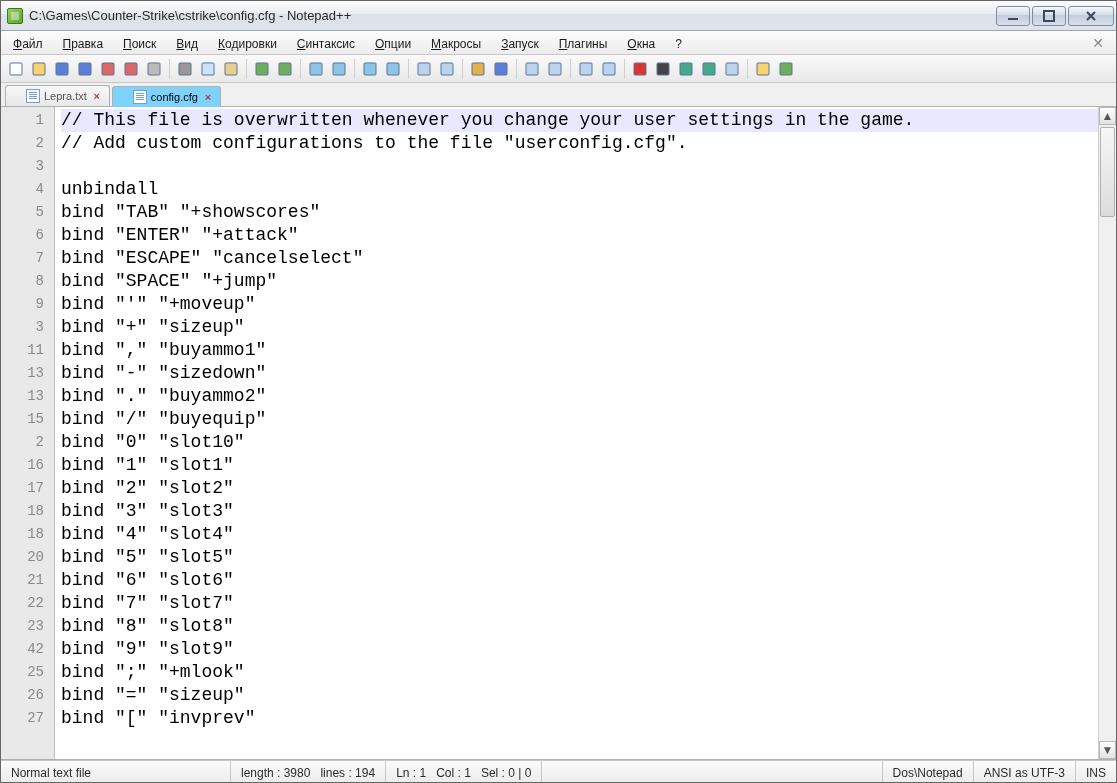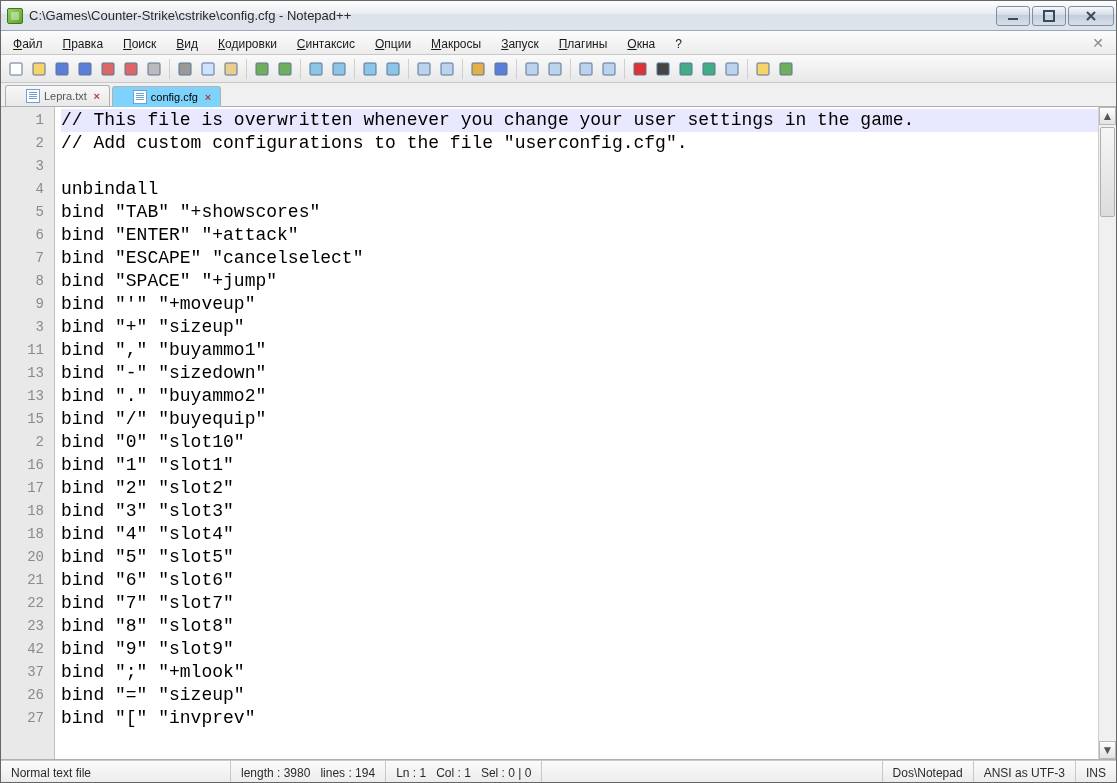--- a/index.html
+++ b/index.html
@@ -460,21 +460,21 @@
       <div>2</div>
       <div>16</div>
       <div>17</div>
       <div>18</div>
       <div>18</div>
       <div>20</div>
       <div>21</div>
       <div>22</div>
       <div>23</div>
       <div>42</div>
-      <div>37</div>
+      <div>25</div>
       <div>26</div>
       <div>27</div>
     </div>
   <div class="code" id="code"><div class="line current">// This file is overwritten whenever you change your user settings in the game.</div><div class="line">// Add custom configurations to the file "userconfig.cfg".</div><div class="line"></div><div class="line">unbindall</div><div class="line">bind "TAB" "+showscores"</div><div class="line">bind "ENTER" "+attack"</div><div class="line">bind "ESCAPE" "cancelselect"</div><div class="line">bind "SPACE" "+jump"</div><div class="line">bind "'" "+moveup"</div><div class="line">bind "+" "sizeup"</div><div class="line">bind "," "buyammo1"</div><div class="line">bind "-" "sizedown"</div><div class="line">bind "." "buyammo2"</div><div class="line">bind "/" "buyequip"</div><div class="line">bind "0" "slot10"</div><div class="line">bind "1" "slot1"</div><div class="line">bind "2" "slot2"</div><div class="line">bind "3" "slot3"</div><div class="line">bind "4" "slot4"</div><div class="line">bind "5" "slot5"</div><div class="line">bind "6" "slot6"</div><div class="line">bind "7" "slot7"</div><div class="line">bind "8" "slot8"</div><div class="line">bind "9" "slot9"</div><div class="line">bind ";" "+mlook"</div><div class="line">bind "=" "sizeup"</div><div class="line">bind "[" "invprev"</div></div>
   <div class="scrollbar">
     <div class="sb-btn">▲</div>
     <div class="sb-thumb"></div>
     <div class="sb-btn bottom">▼</div>
   </div>
 </div>

